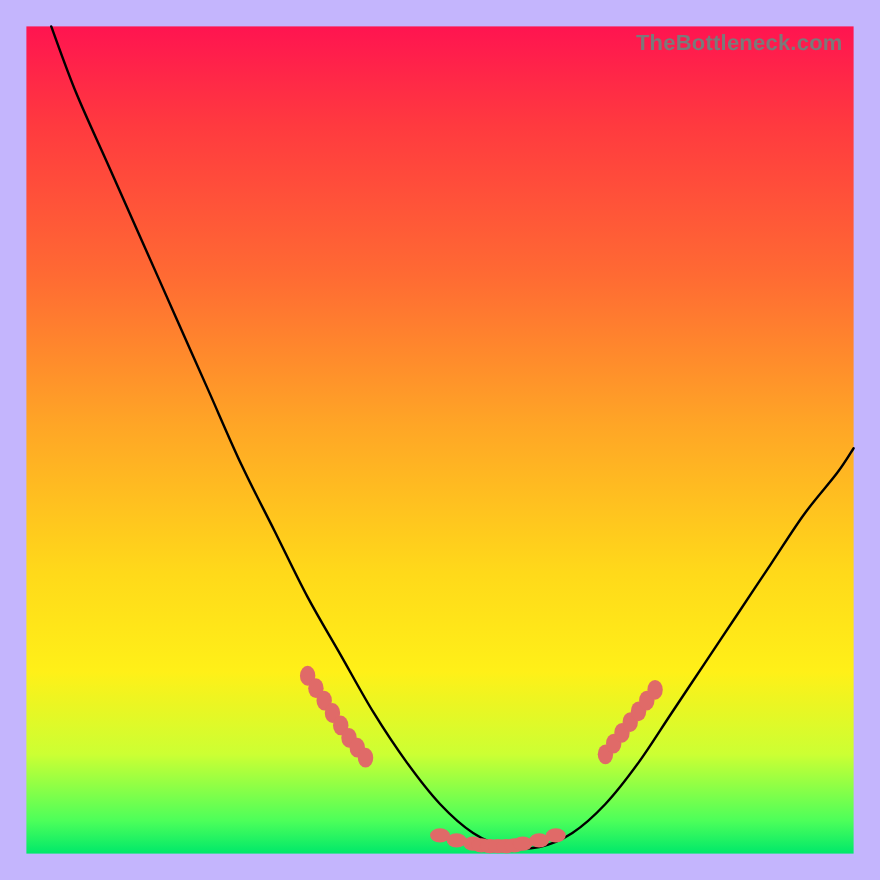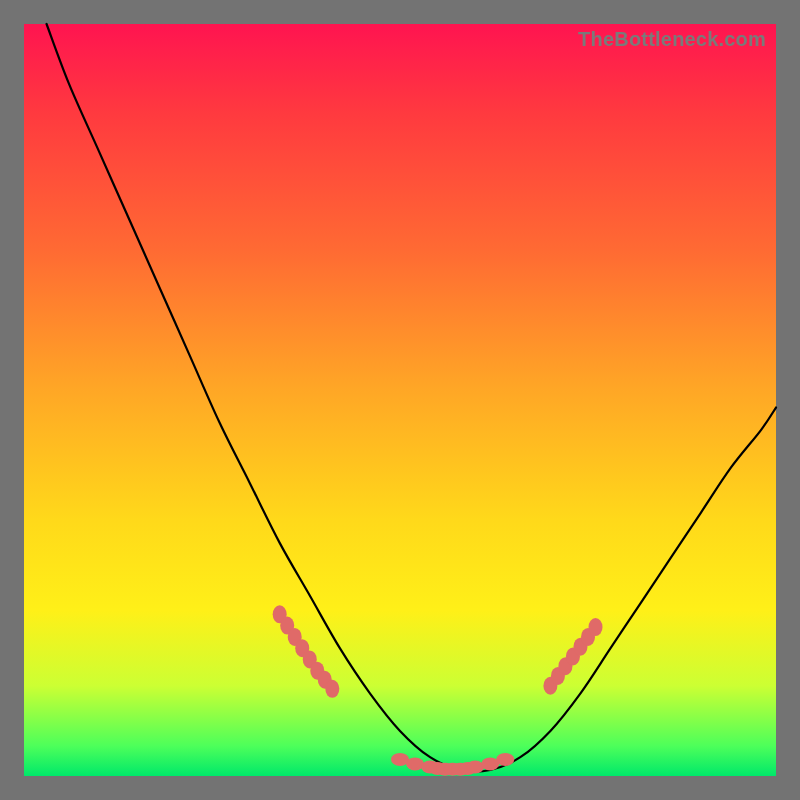--- a/index.html
+++ b/index.html
@@ -10,21 +10,21 @@
     background: #000;
     overflow: hidden;
     font-family: Arial, Helvetica, sans-serif;
   }
   .frame {
     position: absolute;
     left: 0;
     top: 0;
     width: 800px;
     height: 800px;
-    background: #737373;
+    background: #c4b5fd;
   }
   .plot {
     position: absolute;
     left: 24px;
     top: 24px;
     width: 752px;
     height: 752px;
     
     background: linear-gradient(
       to bottom,

